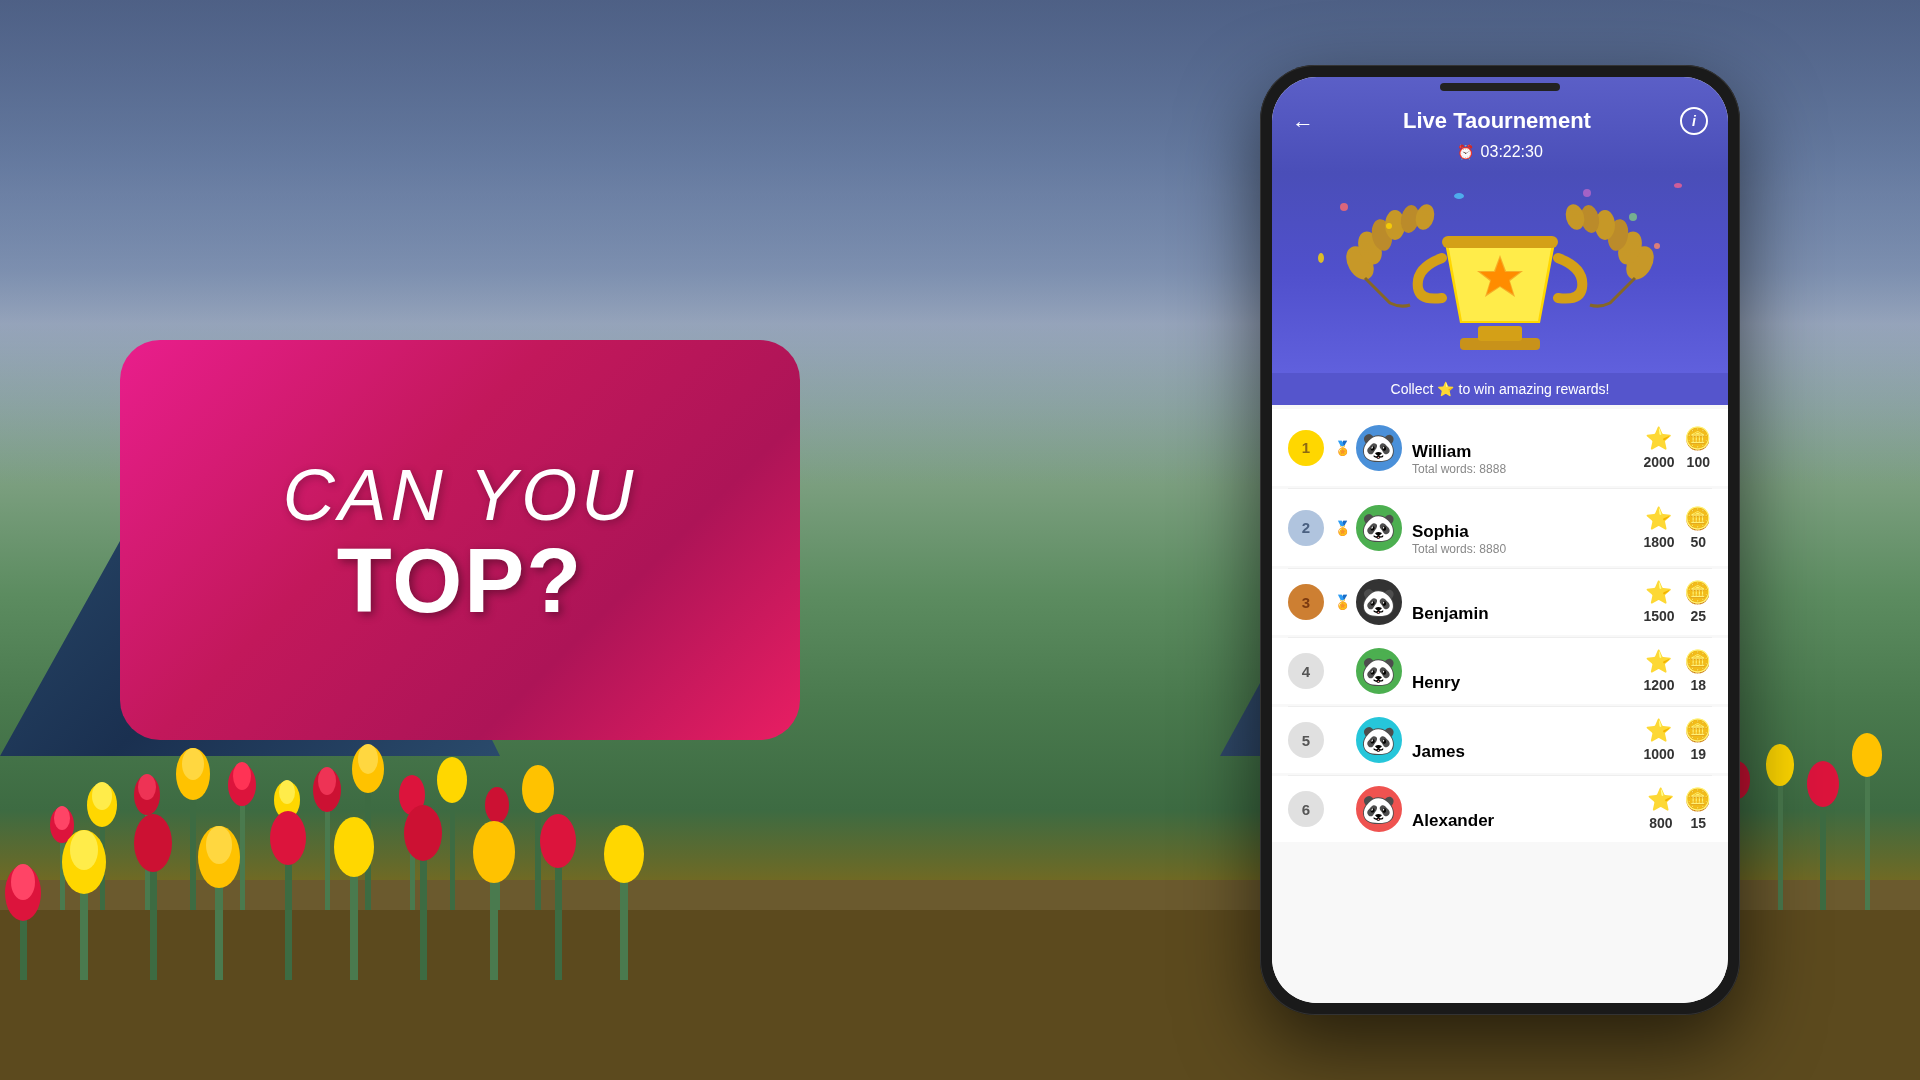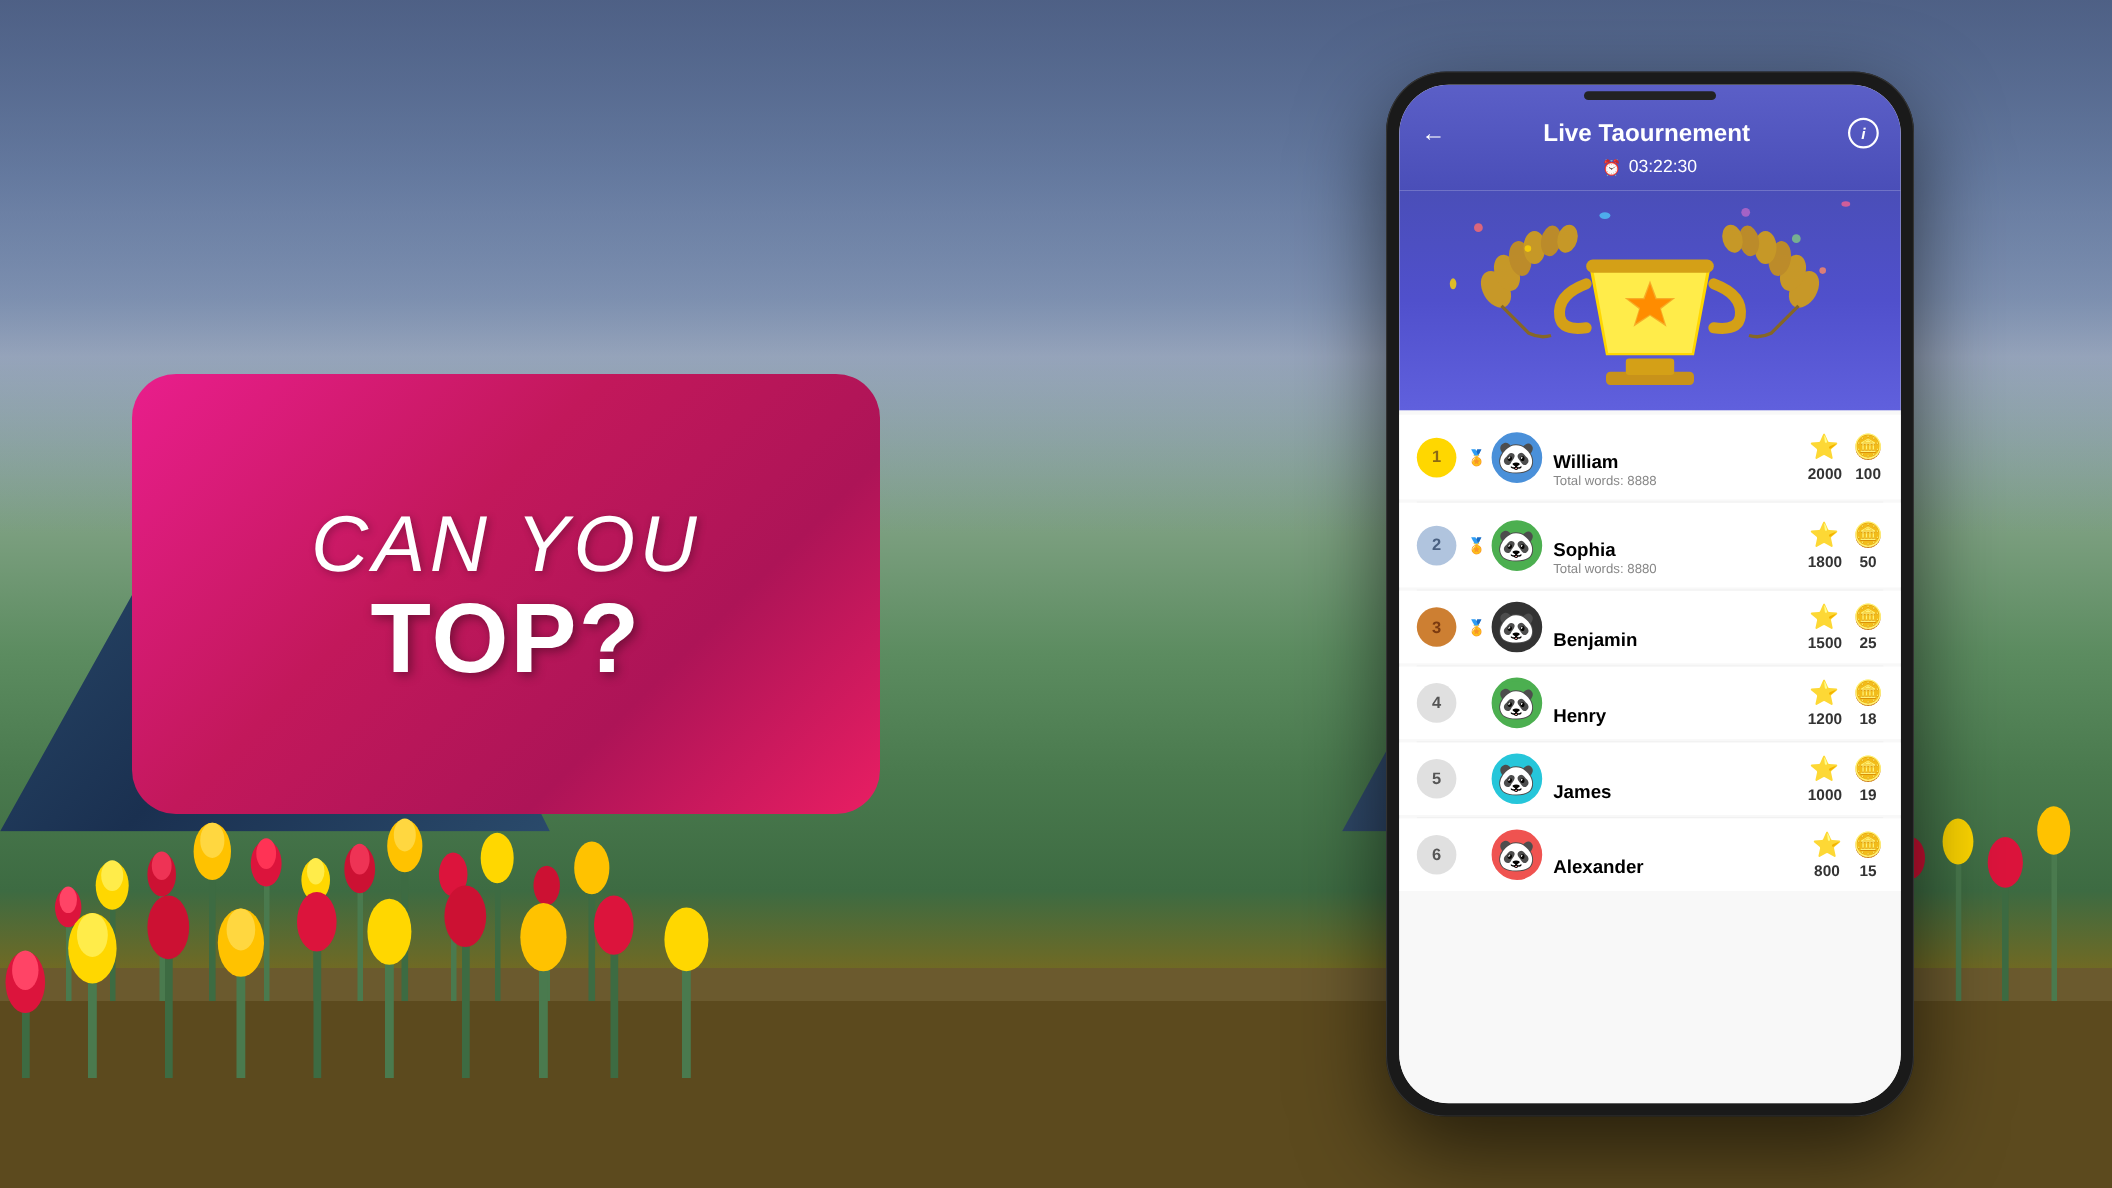--- a/index.html
+++ b/index.html
@@ -579,20 +579,23 @@
           <rect x="112" y="53" width="116" height="12" rx="6" fill="#d4a017"></rect>
 
           <path d="M112 75 Q85 85 88 105 Q90 118 112 115" stroke="#d4a017" stroke-width="10" fill="none" stroke-linecap="round"></path>
           <path d="M228 75 Q255 85 252 105 Q250 118 228 115" stroke="#d4a017" stroke-width="10" fill="none" stroke-linecap="round"></path>
 
           <polygon points="170,72 176,88 193,88 180,98 185,114 170,104 155,114 160,98 147,88 164,88" fill="#f5a623" opacity="0.9"></polygon>
           <polygon points="170,75 175,89 190,89 179,97 183,111 170,103 157,111 161,97 150,89 165,89" fill="#ff8c00"></polygon>
         </svg>
       </div>
 
+      <div class="collect-banner">
+        <span>Collect ⭐ to win amazing rewards!</span>
+      </div>
 
       <div class="leaderboard">
 
         <div class="lb-row">
           <div class="lb-rank rank-1">1</div>
           <div class="lb-medal">🏅</div>
           <div class="lb-avatar avatar-1">🐼</div>
           <div class="lb-info">
             <div class="lb-name">William</div>
             <div class="lb-words">Total words: 8888</div>

